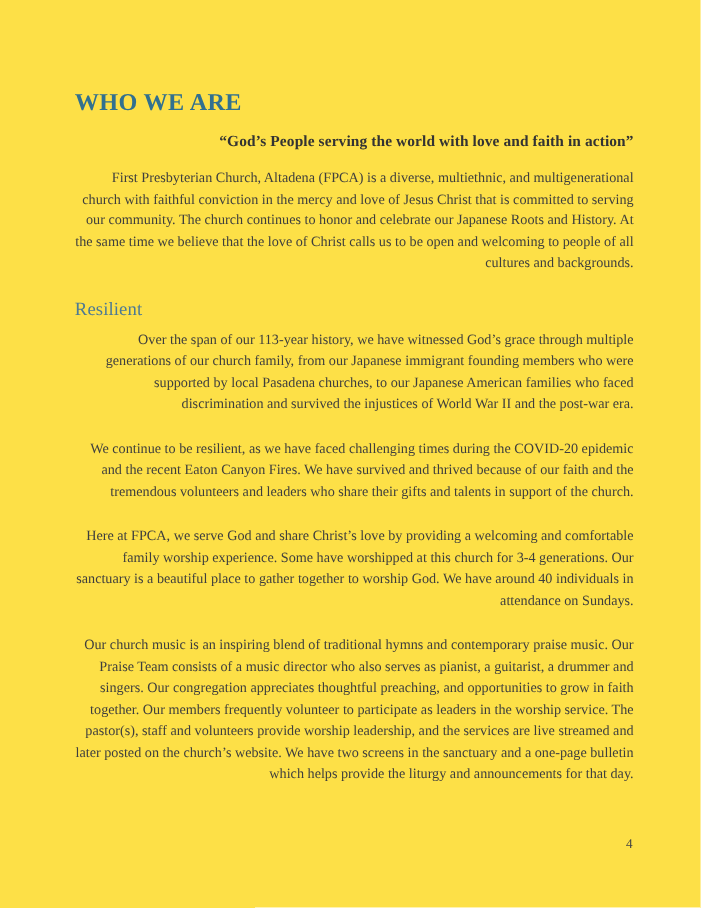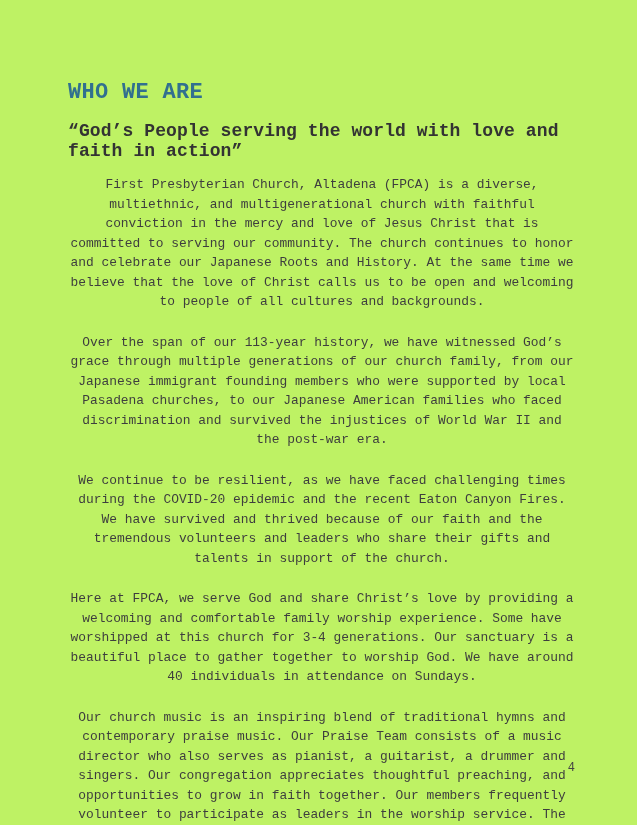--- a/index.html
+++ b/index.html
@@ -4,53 +4,53 @@
 <style>
   html, body {
     margin: 0;
     padding: 0;
     background: #ffffff;
   }
   .page {
     position: relative;
     width: 637px;
     height: 825px;
-    background: #bef264;
-    font-family: Liberation Mono, monospace;
+    background: #fde047;
+    font-family: Liberation Serif, serif;
     color: #3e3e3e;
     overflow: hidden;
     box-sizing: border-box;
   }
   .content {
     position: absolute;
     left: 68px;
     top: 80px;
     width: 508px;
   }
   .doc-title {
     font-size: 22px;
     font-weight: 700;
     color: #31708f;
     letter-spacing: 0.3px;
     margin: 0 0 16px 0;
   }
   .doc-quote {
-    font-size: 18px;
+    font-size: 14px;
     font-weight: 700;
     color: #333333;
-    text-align: left;
+    text-align: right;
     margin: 0 0 14px 0;
     letter-spacing: 0.1px;
   }
   .para {
     font-size: 12.9px;
     line-height: 19.5px;
     color: #3e3e3e;
     margin: 0 0 21px 0;
-    text-align: center;
+    text-align: right;
   }
   .section-heading {
     font-size: 17px;
     font-weight: 400;
     color: #4d7a94;
     margin: 0 0 9px 0;
     letter-spacing: 0.1px;
   }
   .page-number {
     position: absolute;
@@ -65,20 +65,21 @@
 
 <div class="page">
   <div class="content">
 
     <h1 class="doc-title">WHO WE ARE</h1>
 
     <p class="doc-quote">“God’s People serving the world with love and faith in action”</p>
 
     <p class="para">First Presbyterian Church, Altadena (FPCA) is a diverse, multiethnic, and multigenerational church with faithful conviction in the mercy and love of Jesus Christ that is committed to serving our community. The church continues to honor and celebrate our Japanese Roots and History. At the same time we believe that the love of Christ calls us to be open and welcoming to people of all cultures and backgrounds.</p>
 
+    <h2 class="section-heading">Resilient</h2>
 
     <p class="para">Over the span of our 113-year history, we have witnessed God’s grace through multiple generations of our church family, from our Japanese immigrant founding members who were supported by local Pasadena churches, to our Japanese American families who faced discrimination and survived the injustices of World War II and the post-war era.</p>
 
     <p class="para">We continue to be resilient, as we have faced challenging times during the COVID-20 epidemic and the recent Eaton Canyon Fires. We have survived and thrived because of our faith and the tremendous volunteers and leaders who share their gifts and talents in support of the church.</p>
 
 
     <p class="para">Here at FPCA, we serve God and share Christ’s love by providing a welcoming and comfortable family worship experience. Some have worshipped at this church for 3-4 generations. Our sanctuary is a beautiful place to gather together to worship God.  We have around 40 individuals in attendance on Sundays.</p>
 
     <p class="para">Our church music is an inspiring blend of traditional hymns and contemporary praise music. Our Praise Team consists of a music director who also serves as pianist, a guitarist, a drummer and singers.  Our congregation appreciates thoughtful preaching, and opportunities to grow in faith together. Our members frequently volunteer to participate as leaders in the worship service.  The pastor(s), staff and volunteers provide worship leadership, and the services are live streamed and later posted on the church’s website.  We have two screens in the sanctuary and a one-page bulletin which helps provide the liturgy and announcements for that day.</p>
 

